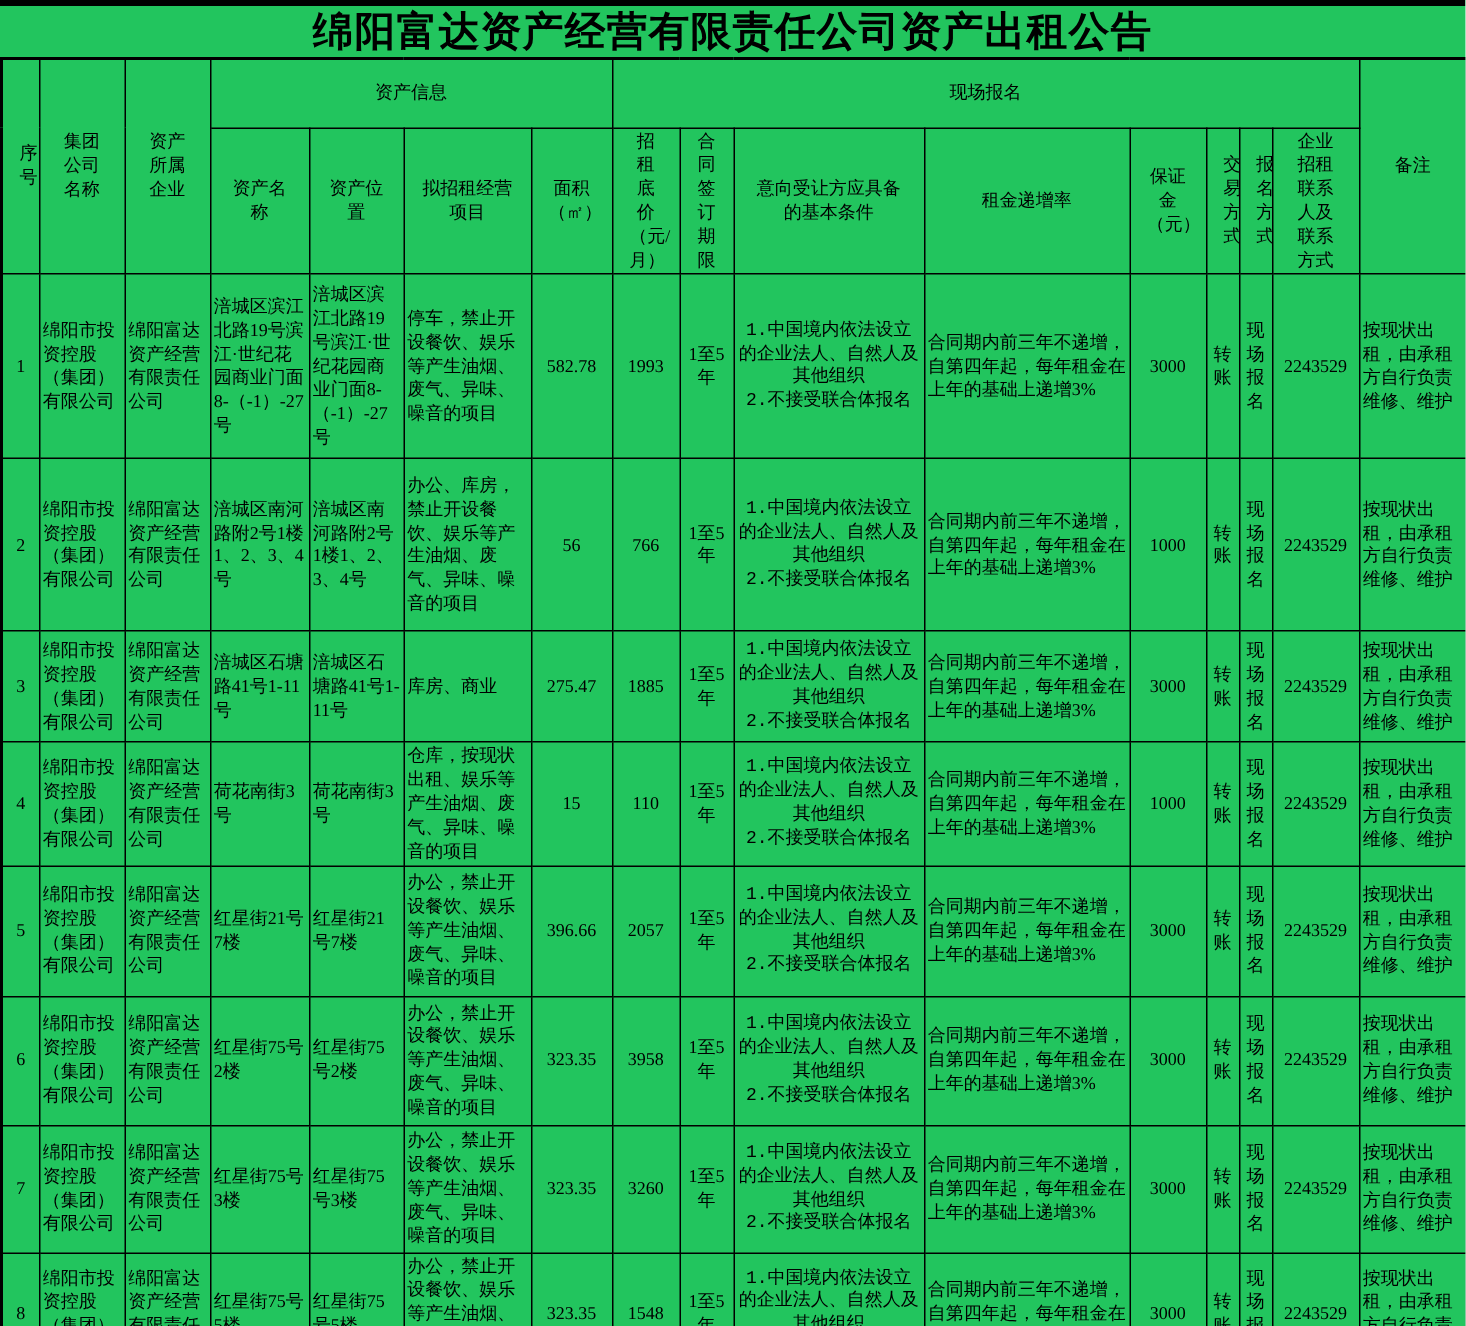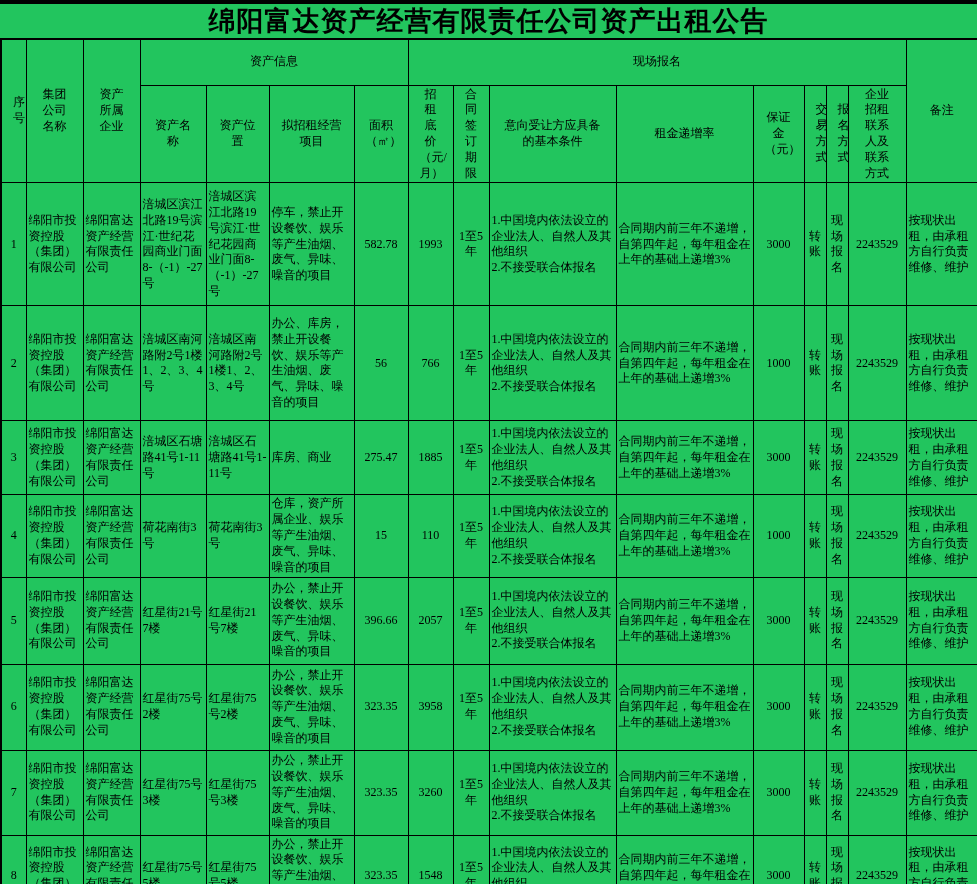--- a/index.html
+++ b/index.html
@@ -16,21 +16,21 @@
   table.grid{
     width:977px;table-layout:fixed;border-collapse:collapse;
     border:2px solid #000;font-size:12px;line-height:1.32;
   }
   .grid th,.grid td{
     border:1px solid #000;padding:1px 2px;vertical-align:middle;
     text-align:center;overflow:hidden;word-break:break-all;
     font-weight:normal;box-sizing:border-box;
   }
   .grid td.l{text-align:left;}
-  .grid td.pre{white-space:pre-line;text-align:left;}
+  .grid td.pre{white-space:pre-line;text-align:center;font-family:Liberation Mono, monospace;}
   .grid th{padding:1px 11px;}
   thead tr.h1{height:46px;}
   thead tr.h2{height:87px;}
 </style>
 </head>
 <body>
 
 <div class="page">
   <div class="top-bar"></div>
   <div class="title">绵阳富达资产经营有限责任公司资产出租公告</div>
@@ -135,21 +135,21 @@
     <td>现场报名</td>
     <td>2243529</td>
     <td class="l">按现状出租，由承租方自行负责维修、维护</td>
   </tr>
         <tr style="height: 71px;">
     <td>4</td>
     <td class="l">绵阳市投资控股（集团）有限公司</td>
     <td class="l">绵阳富达资产经营有限责任公司</td>
     <td class="l">荷花南街3号</td>
     <td class="l">荷花南街3号</td>
-    <td class="l">仓库，资产所属企业、娱乐等产生油烟、废气、异味、噪音的项目</td>
+    <td class="l">仓库，按现状出租、娱乐等产生油烟、废气、异味、噪音的项目</td>
     <td>15</td>
     <td>110</td>
     <td>1至5年</td>
     <td class="pre">1.中国境内依法设立的企业法人、自然人及其他组织
 2.不接受联合体报名</td>
     <td class="l">合同期内前三年不递增，自第四年起，每年租金在上年的基础上递增3%</td>
     <td>1000</td>
     <td>转账</td>
     <td>现场报名</td>
     <td>2243529</td>

